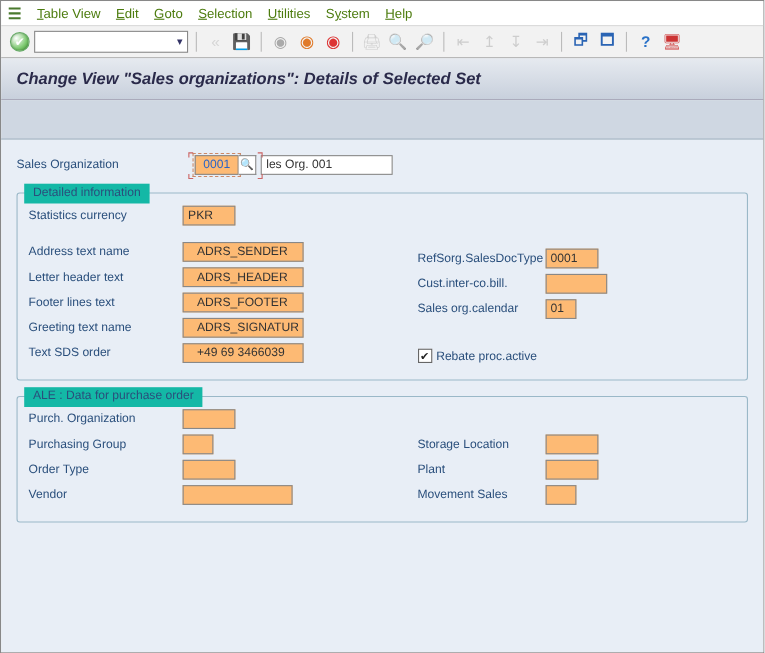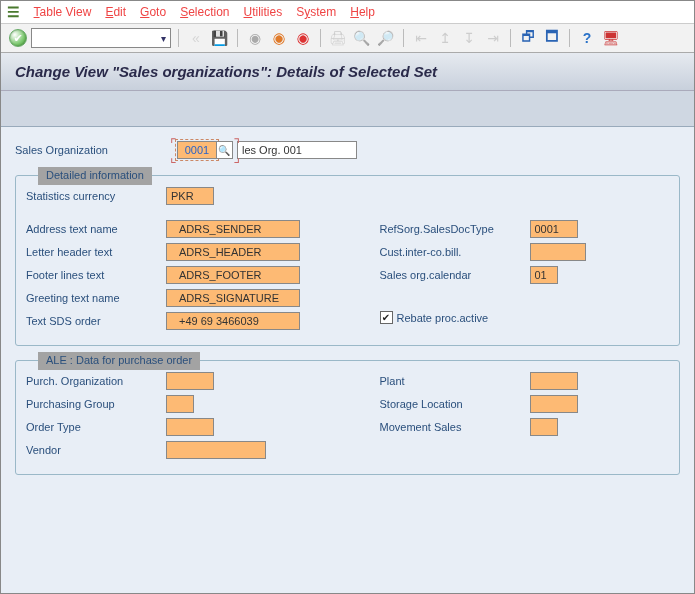--- a/index.html
+++ b/index.html
@@ -27,21 +27,21 @@
     gap: 14px;
     font-size: 12px;
   }
   .menubar .menu-icon {
     color: #4a7a2e;
     font-size: 14px;
     font-weight: bold;
     cursor: pointer;
   }
   .menubar .menu-item {
-    color: #ef4444;
+    color: #4d7c0f;
     cursor: pointer;
   }
   .menubar .menu-item .ul { text-decoration: underline; }
   
   .toolbar {
     background: #f2f2f2;
     border-bottom: 1px solid #aaa;
     padding: 4px 8px;
     display: flex;
     align-items: center;
@@ -135,42 +135,42 @@
   .groupbox {
     border: 1px solid #9ab8c8;
     border-radius: 3px;
     margin-top: 14px;
     background: #e8eef6;
   }
   .groupbox .gb-title {
     font-size: 11px; color:#2a4f7c;
     padding: 2px 8px 4px 8px;
     margin-top: -1px;
-    background: #a3a3a3;
+    background: #14b8a6;
     display:inline-block;
     position: relative;
-    top: -8px; left: 22px;
+    top: -8px; left: 6px;
   }
   .groupbox .gb-body {
     padding: 0 10px 10px 10px;
     margin-top: -6px;
   }
   .two-col {
-    display:flex; gap: 64px;
+    display:flex; gap: 64px; align-items: flex-end;
   }
   .col { flex: 1; }
   .checkbox {
     width:13px; height:13px; border:1px solid #666; background:#fff;
     display:inline-flex; align-items:center; justify-content:center;
     font-size:10px; color:#222; margin-right:4px;
   }
   .row2 { display:flex; align-items:center; margin-bottom:5px; }
   .lbl { color:#2a4f7c; width:140px; }
-  .lbl-narrow { color:#2a4f7c; width:150px; }
-  .in-w110 { width:134px;padding-left:12px; }
+  .lbl-narrow { color:#2a4f7c; width:116px; }
+  .in-w110 { width:110px;padding-left:12px; }
   .in-w56 { width:56px; }
   .in-w42 { width:48px; }
   .in-w28 { width:28px; }
   .in-w100 { width:100px; }
 </style>
 </head>
 <body>
 
 <div class="window">
 
@@ -302,25 +302,25 @@
               <span class="lbl">Order Type</span>
               <input class="sap-input in-w42" value="" style="">
             </div>
             <div class="row2">
               <span class="lbl">Vendor</span>
               <input class="sap-input in-w100" value="" style="">
             </div>
           </div>
           <div class="col">
             <div class="row2">
+              <span class="lbl-narrow">Storage Location</span>
+              <input class="sap-input in-w42" value="" style="">
+            </div>
+            <div class="row2">
               <span class="lbl-narrow">Plant</span>
-              <input class="sap-input in-w42" value="" style="">
-            </div>
-            <div class="row2">
-              <span class="lbl-narrow">Storage Location</span>
               <input class="sap-input in-w42" value="" style="">
             </div>
             <div class="row2">
               <span class="lbl-narrow">Movement Sales</span>
               <input class="sap-input in-w28" value="" style="">
             </div>
           </div>
         </div>
       </div>
     </div>

